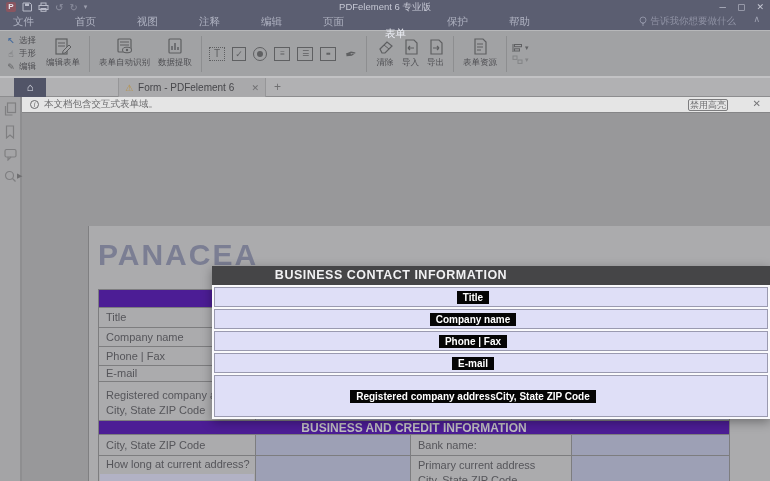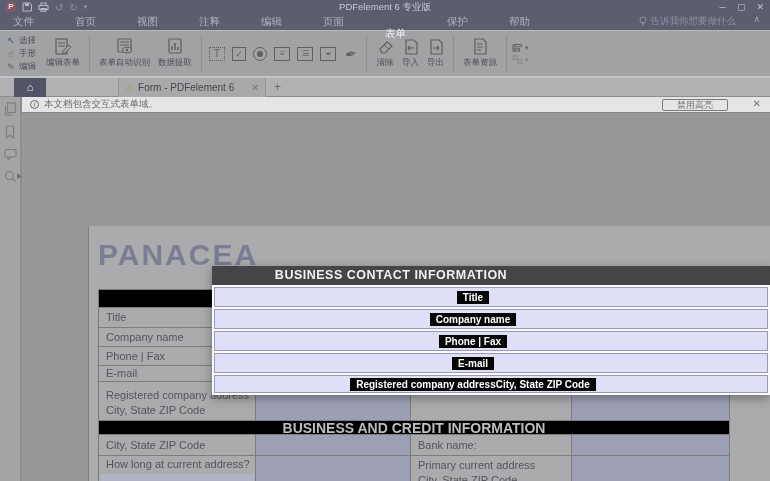--- a/index.html
+++ b/index.html
@@ -49,51 +49,51 @@
   .tabbar { position:absolute; top:78px; left:0; right:0; height:19px; background:#b1b1b3; border-bottom:1px solid #8d8d8f; z-index:38; }
   .home-btn { position:absolute; left:14px; top:0; width:32px; height:19px; background:#515467; color:#dfe1ea; font-size:11px; text-align:center; line-height:18px; }
   .doc-tab { position:absolute; left:118px; top:0; height:19px; width:148px; background:#a9a9ab; border-left:1px solid #969698; border-right:1px solid #969698; display:flex; align-items:center; gap:5px; padding:0 6px; font-size:10px; color:#46464a; }
   .warn { color:#b98f3e; font-size:9px; }
   .tab-close { margin-left:auto; color:#6f6f71; font-size:9px; }
   .tab-add { position:absolute; left:274px; top:2px; font-size:12px; color:#6f6f71; }
 
   
   .notifbar { position:absolute; top:97px; left:22px; right:0; height:16px; background:#e5e5e5; border-bottom:1px solid #858587; display:flex; align-items:center; padding-left:8px; gap:5px; font-size:9.5px; color:#6b6b6d; z-index:37; }
   .info-ic { width:9px; height:9px; border:1px solid #6b6b6d; border-radius:50%; font-size:7px; line-height:7px; text-align:center; font-style:italic; flex:none; }
-  .notif-btn { position:absolute; right:42px; top:2px; height:12px; line-height:11px; padding:0 14px; border:1px solid #7c7c7e; border-radius:2px; font-size:9px; color:#6e6e70; }
+  .notif-btn { position:absolute; right:42px; top:2px; height:12px; line-height:11px; padding:0 1px; border:1px solid #7c7c7e; border-radius:2px; font-size:9px; color:#6e6e70; }
   .notif-close { position:absolute; right:9px; top:1px; font-size:10px; color:#757577; }
 
   
   .sidebar { position:absolute; left:0; top:97px; bottom:0; width:22px; background:#a4a4a6; border-right:2px solid #8e8e90; z-index:36; display:flex; flex-direction:column; align-items:center; gap:9px; padding-top:5px; }
   .sidebar svg { display:block; opacity:.75; }
   .side-handle { position:absolute; left:17px; top:172px; font-size:7px; color:#6f6f71; z-index:36; }
 
   
   .canvas { position:absolute; left:22px; top:113px; right:0; bottom:0; background:#98989a; }
   .page { position:absolute; left:66px; top:113px; width:686px; height:368px; background:#ababad; border-left:1px solid #7f7f81; overflow:hidden; z-index:1; }
   .logo { position:absolute; left:9px; top:12px; font-size:30px; font-weight:600; letter-spacing:2px; color:#7b7e93; }
 
   .doctable { position:absolute; left:9px; top:63px; width:632px; border:1px solid #7d7d7f; font-size:11px; color:#55555a; }
-  .thead { background:#000000; color:#bebec0; font-weight:bold; text-align:center; font-size:14px; border-bottom:1px solid #7d7d7f; }
+  .thead { background:#4c1d95; color:#bebec0; font-weight:bold; text-align:center; font-size:12px; border-bottom:1px solid #7d7d7f; }
   .trow { display:flex; border-bottom:1px solid #7d7d7f; }
   .cell { padding-left:7px; overflow:hidden; white-space:nowrap; }
   .c1 { width:157px; border-right:1px solid #7d7d7f; }
   .c2 { width:156px; border-right:1px solid #7d7d7f; }
   .c3 { width:161px; border-right:1px solid #7d7d7f; }
   .c4 { width:158px; }
   .fcell { background:#9da0b5; }
   .two-line { line-height:15px; padding-top:2px; white-space:normal; }
   .sub-field { height:13px; margin:1px 1px 0 1px; background:#b2b2c5; }
 
   
   .popup { position:absolute; left:190px; top:153px; width:558px; z-index:20; box-shadow:0 3px 10px rgba(0,0,0,.35); }
   .popup-header { height:19px; background:#454547; color:#f1f1f3; font-size:12.5px; font-weight:bold; line-height:19px; text-align:center; padding-right:200px; letter-spacing:.5px; }
   .popup-body { background:#fafafc; padding:2px; }
   .pfield { background:#dfdff7; border:1px solid #9a9ab0; height:20px; margin-bottom:2px; display:flex; align-items:center; justify-content:center; }
-  .pfield:last-child { margin-bottom:0; height:18px; }
+  .pfield:last-child { margin-bottom:0; height:42px; }
   .ptag { background:#050505; color:#ffffff; font-size:10px; font-weight:bold; padding:1px 6px; white-space:nowrap; transform:translateX(-18px); }
 </style>
 </head>
 <body>
 
 <div id="app">
 
   <div class="titlebar">
     <div class="tb-row1">
       <div class="win-title">PDFelement 6 专业版</div>

